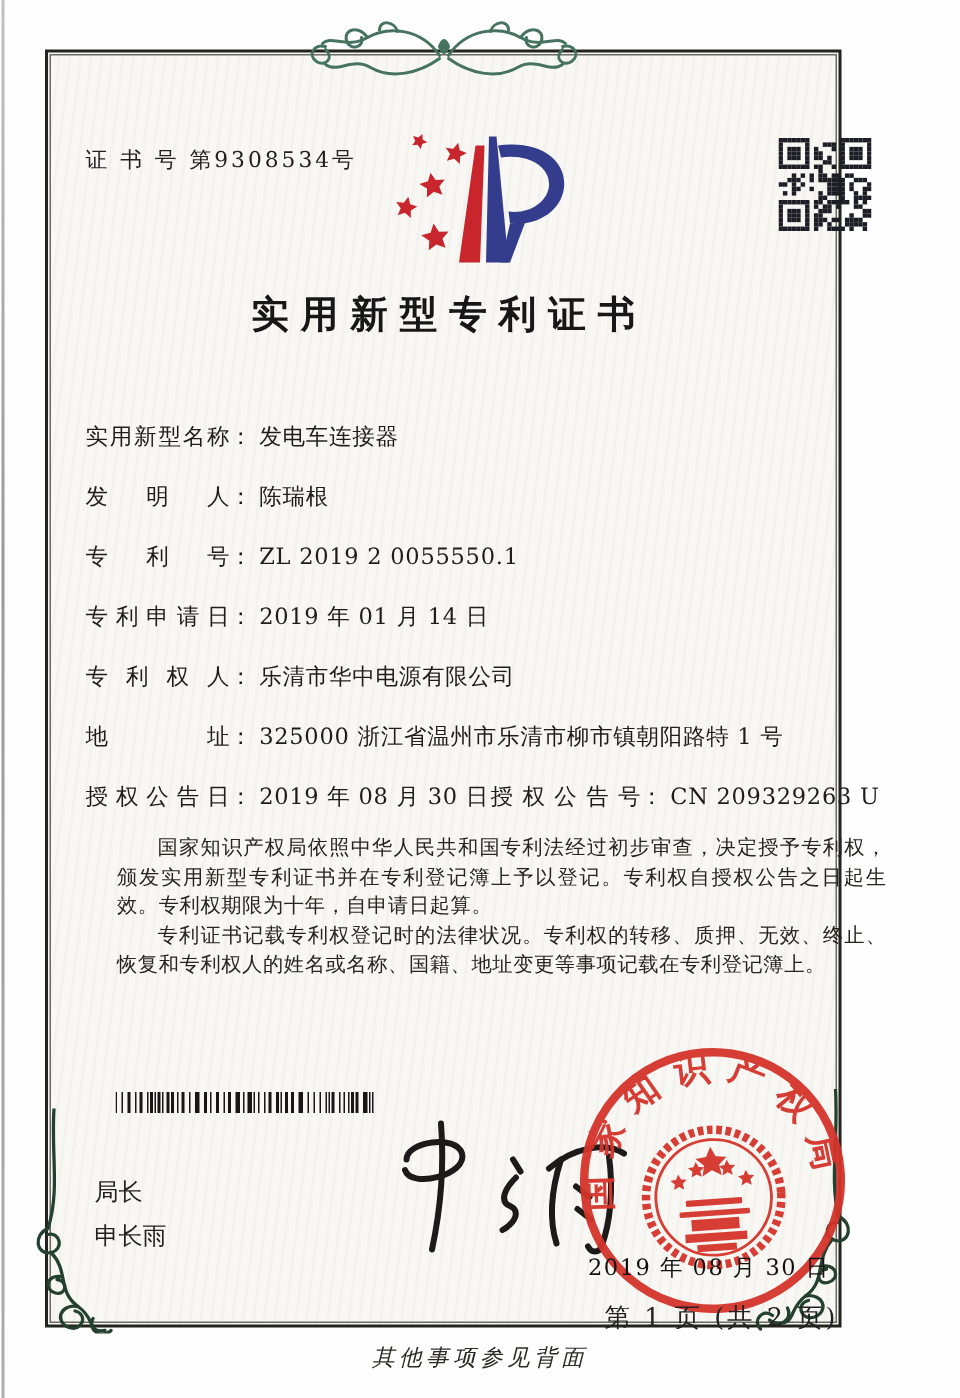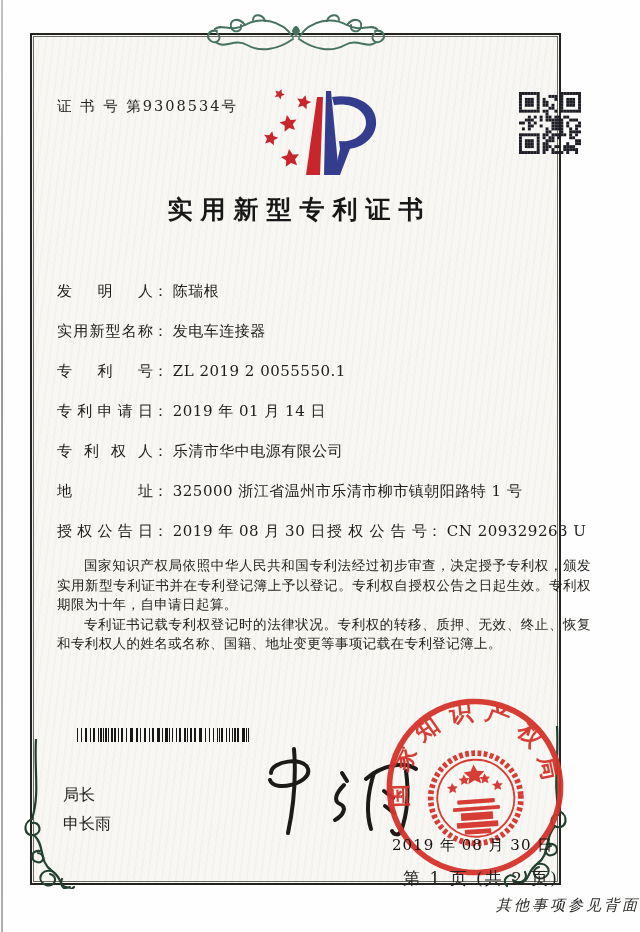--- a/index.html
+++ b/index.html
@@ -55,21 +55,21 @@
   .f-colon { display:inline-block; }
   .f-value { display:inline-block; letter-spacing:.5px; }
   .f-pair2 { position:absolute; left:270px; top:0; }
   .f-pair2 .f-label { width:100px; }
 
   .paragraphs {
     position:absolute; left:25px; top:521px; width:534px;
     font-size:13.5px; line-height:19.5px; color:#26241f;
     letter-spacing:.4px;
   }
-  .paragraphs p { text-indent:2em; text-align:justify; }
+  .paragraphs p { text-indent:2em; text-align:justify;margin-left:21px; }
 
   .barcode { position:absolute; left:45px; top:693px; width:175px; height:14px; }
 
   .issuer {
     position:absolute; left:31px; top:745px;
     font-family:"DejaVu Sans","Liberation Sans",sans-serif;
     font-size:16px; font-weight:normal; color:#222; line-height:29px;
   }
 
   .signature { position:absolute; left:222px; top:708px; width:180px; height:100px; }
@@ -79,21 +79,21 @@
     position:absolute; left:360px; top:801px; width:180px;
     font-size:15px; color:#13120f; letter-spacing:1px; white-space:nowrap;
   }
 
   .page-num {
     position:absolute; left:0; right:0; top:832px; text-align:right;
     font-size:17px; letter-spacing:2px; color:#222;
   }
 
   .back-note {
-    position:absolute; left:0; top:896px; width:640px; text-align:right;
+    position:absolute; left:0; top:896px; width:640px; text-align:center;
     font-size:15px; font-style:italic; letter-spacing:3px; color:#2b2a26;
   }
 
   svg { display:block; }
 </style>
 </head>
 <body>
 
 <div class="photo-edge"></div>
 
@@ -395,26 +395,26 @@
         <rect x="41.33" y="61.05" width="2.95" height="2.95" fill="#1d1d26"></rect>
         <rect x="47.24" y="61.05" width="2.95" height="2.95" fill="#1d1d26"></rect>
         <rect x="56.10" y="61.05" width="2.95" height="2.95" fill="#1d1d26"></rect>
       </svg>
     </div>
 
   <div class="title">实用新型专利证书</div>
 
   <div class="fields">
     <div class="f-row">
+      <span class="f-label">实用新型名称</span><span class="f-colon">：</span>
+      <span class="f-value">发电车连接器</span>
+    </div>
+    <div class="f-row">
       <span class="f-label">发明人</span><span class="f-colon">：</span>
       <span class="f-value">陈瑞根</span>
-    </div>
-    <div class="f-row">
-      <span class="f-label">实用新型名称</span><span class="f-colon">：</span>
-      <span class="f-value">发电车连接器</span>
     </div>
     <div class="f-row">
       <span class="f-label">专利号</span><span class="f-colon">：</span>
       <span class="f-value">ZL 2019 2 0055550.1</span>
     </div>
     <div class="f-row">
       <span class="f-label">专利申请日</span><span class="f-colon">：</span>
       <span class="f-value">2019 年 01 月 14 日</span>
     </div>
     <div class="f-row">

